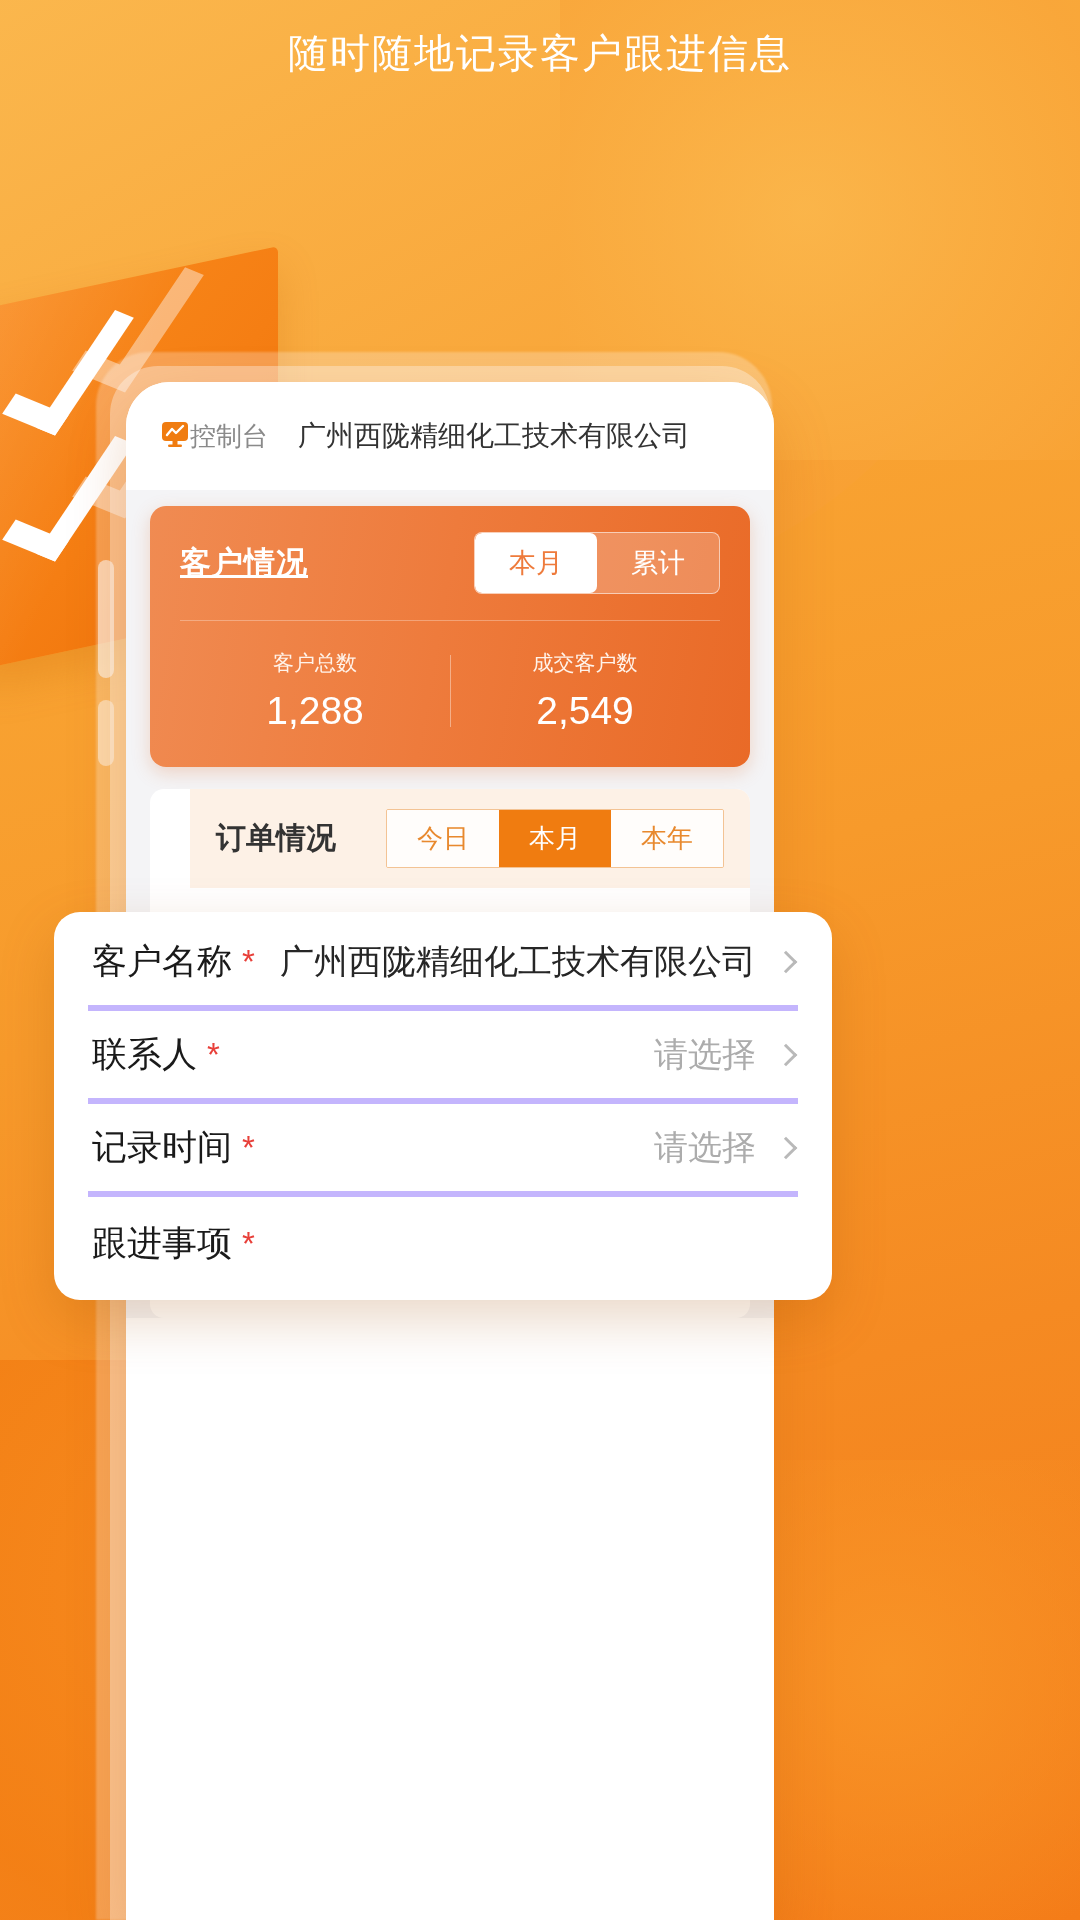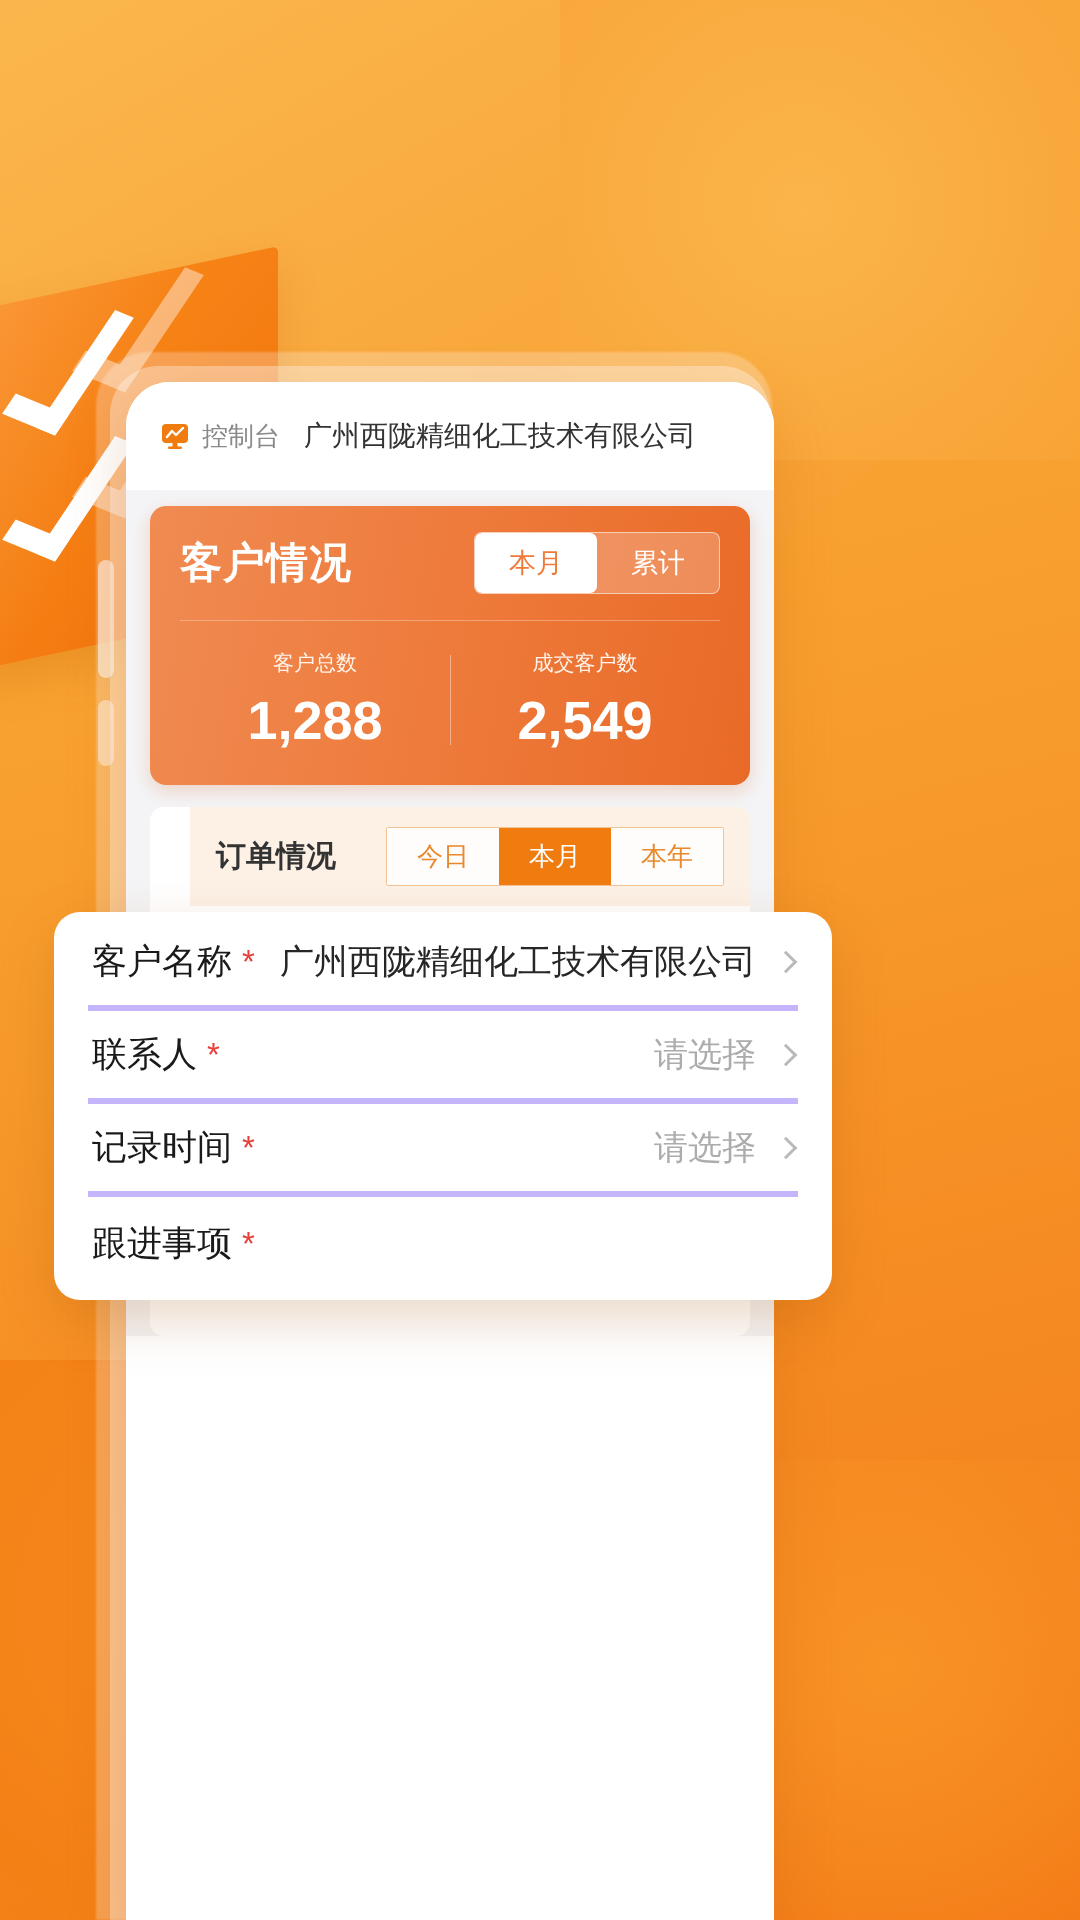--- a/index.html
+++ b/index.html
@@ -158,21 +158,21 @@
     background:rgba(255,255,255,.45);
   }
 
   
   .app-header {
     height:108px;
     display:flex; align-items:center;
     padding:0 34px;
     background:#fff;
   }
-  .console-chip { display:flex; align-items:center; gap:12px; }
+  .console-chip { display:flex; }
   .console-icon {
     width:30px; height:30px;
     display:inline-block;
   }
   .console-label { font-size:26px; color:#8A8A8A; }
   .company-name {
     flex:1;
     text-align:center;
     font-size:28px;
     color:#333333;
@@ -183,21 +183,21 @@
   .app-body { background:#F4F4F6; padding:16px 24px 0; }
 
   
   .cust-card {
     border-radius:16px;
     background:linear-gradient(100deg,#F08B52 0%,#EE7B3C 48%,#E96A27 100%);
     padding:26px 30px 34px;
     box-shadow:0 6px 18px rgba(220,110,50,.25);
   }
   .cust-top { display:flex; align-items:center; justify-content:space-between; }
-  .cust-title { font-size:42px; color:#FFFFFF; font-weight:bold; letter-spacing:1px; }
+  .cust-title { font-size:31px; color:#FFFFFF; font-weight:bold; letter-spacing:1px;text-decoration:underline; }
   .seg-white {
     display:flex;
     background:rgba(255,255,255,.22);
     border-radius:8px;
     overflow:hidden;
     border:1px solid rgba(255,255,255,.55);
   }
   .seg-white div {
     padding:12px 34px;
     font-size:27px;
@@ -205,21 +205,21 @@
   }
   .seg-white div.on { background:#FFFFFF; color:#EE7B3C; border-radius:7px; }
   .cust-divline { height:1px; background:rgba(255,255,255,.3); margin:26px 0 0; }
   .cust-stats { display:flex; margin-top:28px; }
   .cust-stat { flex:1; text-align:center; position:relative; }
   .cust-stat + .cust-stat::before {
     content:""; position:absolute; left:0; top:6px; bottom:6px;
     width:1px; background:rgba(255,255,255,.4);
   }
   .cust-stat .lab { font-size:21px; color:#FFF3EA; }
-  .cust-stat .val { font-size:54px; color:#FFFFFF; font-weight:bold; margin-top:12px; }
+  .cust-stat .val { font-size:39px; color:#FFFFFF; font-weight:normal; margin-top:12px; }
 
   
   .order-card {
     margin-top:22px;
     border-radius:14px 14px 0 0;
     background:#FFFFFF;
     overflow:hidden;
   }
   .order-head {
     background:#FDF1E6;
@@ -309,20 +309,21 @@
     <div class="check-face">
       <div class="tick-ghost g1"></div>
       <div class="tick-ghost g2"></div>
       <div class="tick t1"></div>
       <div class="tick t2"></div>
     </div>
   </div>
 </div>
 
 <div class="hero">
+  <div class="hero-sub">随时随地记录客户跟进信息</div>
 </div>
 
 <div class="phone-shadow"></div>
 <div class="phone-shadow2"></div>
 <div class="phone-side"></div>
 <div class="phone-side2"></div>
 
 <div class="phone">
 
   <div class="app-header">

